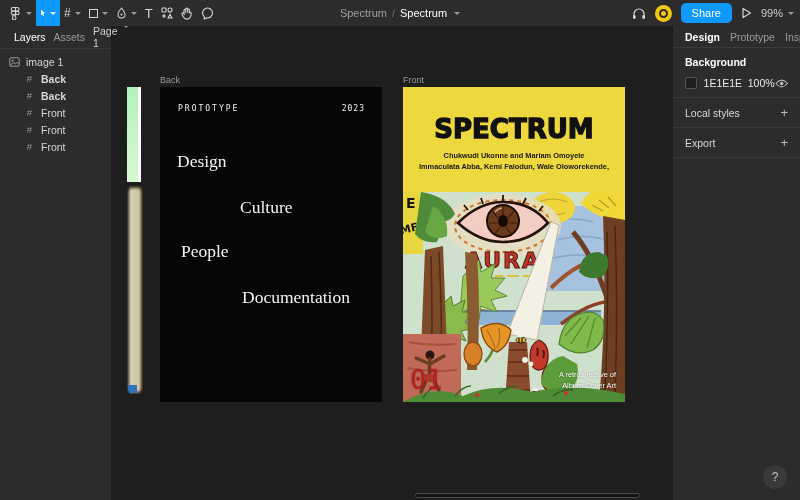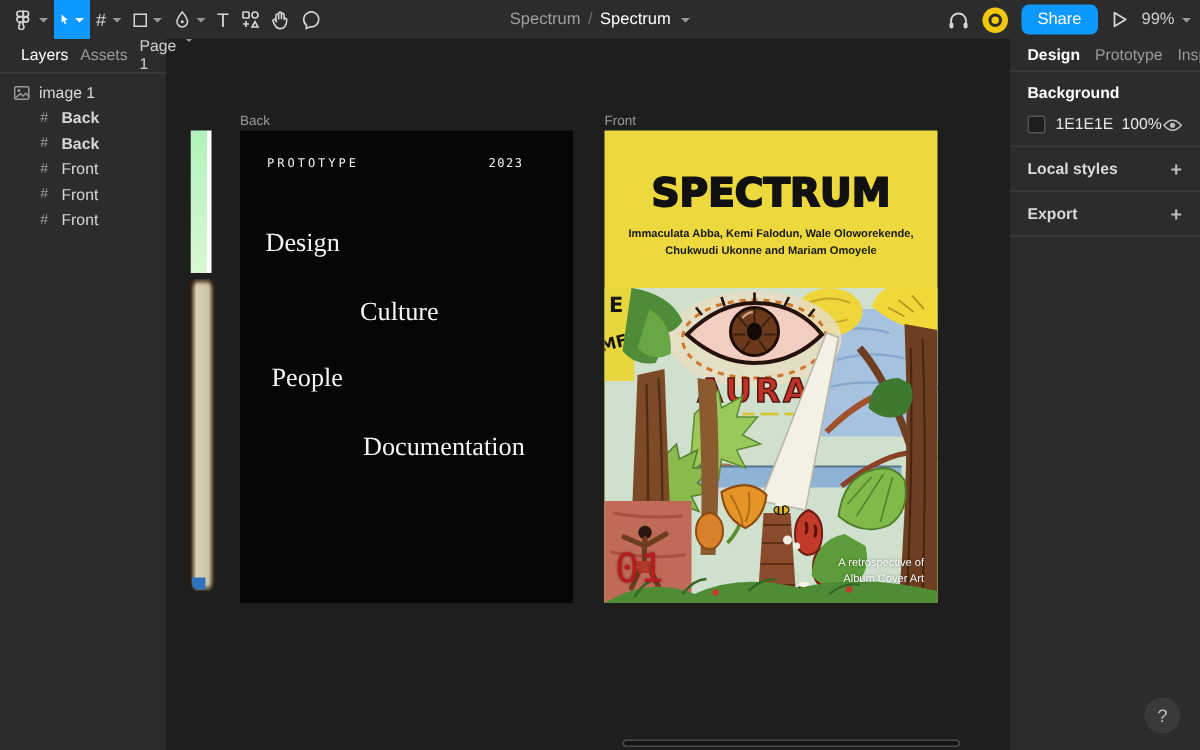--- a/index.html
+++ b/index.html
@@ -53,21 +53,21 @@
   #rp-tabs .rp-tab { color:#9a9a9a; }
   #rp-tabs .rp-tab.active { color:#fff; }
   .rp-section { padding:8px 12px; border-bottom:1px solid #3a3a3a; }
   .rp-title { color:#fff; font-weight:bold; font-size:10.5px; }
   #bg-row { display:flex; align-items:center; margin-top:9px; }
   #bg-swatch { width:12px; height:12px; background:#1e1e1e; border:1px solid #555;
                border-radius:2px; margin-right:7px; }
   #bg-hex { color:#e8e8e8; width:46px; }
   #bg-opacity { color:#e8e8e8; }
   .rp-row { height:30px; display:flex; align-items:center; justify-content:space-between;
-            padding:0 12px; border-bottom:1px solid #3a3a3a;font-weight:bold; }
+            padding:0 12px; border-bottom:1px solid #3a3a3a; }
   .plus { color:#bdbdbd; font-size:13px; }
   #help-btn { position:absolute; right:13px; bottom:11px; width:24px; height:24px;
               border-radius:50%; background:#3a3a3a; color:#c0c0c0; font-size:12px;
               display:flex; align-items:center; justify-content:center; }
 
   
   #canvas { position:absolute; left:127px; top:26px; width:545px; height:474px;
             background:#1e1e1e; overflow:hidden; }
   .frame-label { position:absolute; font-size:9px; color:#9a9a9a; }
 
@@ -253,33 +253,33 @@
   <div id="canvas">
 
     <div id="green-object"></div>
     <div id="book-object">
       <div id="book-blue"></div>
     </div>
 
     <div class="frame-label" style="left:33px;top:49px">Back</div>
     <div id="back-frame">
       <div class="kicker" style="left:18px">PROTOTYPE</div>
-      <div class="kicker" style="right:33px;letter-spacing:1px">2023</div>
+      <div class="kicker" style="right:17px;letter-spacing:1px">2023</div>
       <div class="poster-word" style="left:17px;top:66px">Design</div>
       <div class="poster-word" style="left:80px;top:112px">Culture</div>
       <div class="poster-word" style="left:21px;top:156px">People</div>
       <div class="poster-word" style="left:82px;top:202px">Documentation</div>
     </div>
 
     <div class="frame-label" style="left:276px;top:49px">Front</div>
     <div id="front-frame">
       <div id="spectrum-title">SPECTRUM</div>
       <div id="authors">
+        <div>Chukwudi Ukonne and Mariam Omoyele</div>
         <div>Immaculata Abba, Kemi Falodun, Wale Oloworekende,</div>
-        <div>Chukwudi Ukonne and Mariam Omoyele</div>
       </div>
 
       <svg id="collage" viewBox="0 0 222 210">
 
         <rect x="0" y="0" width="222" height="210" fill="#cfe0cd"></rect>
 
         <g>
           <rect x="0" y="0" width="20" height="62" fill="#e7d63e"></rect>
           <text x="3" y="16" font-family="DejaVu Sans" font-weight="bold" font-size="14" fill="#151515">E</text>
           <text x="-2" y="42" font-family="DejaVu Sans" font-weight="bold" font-size="11" fill="#151515" transform="rotate(-14 0 42)">MFA</text>

